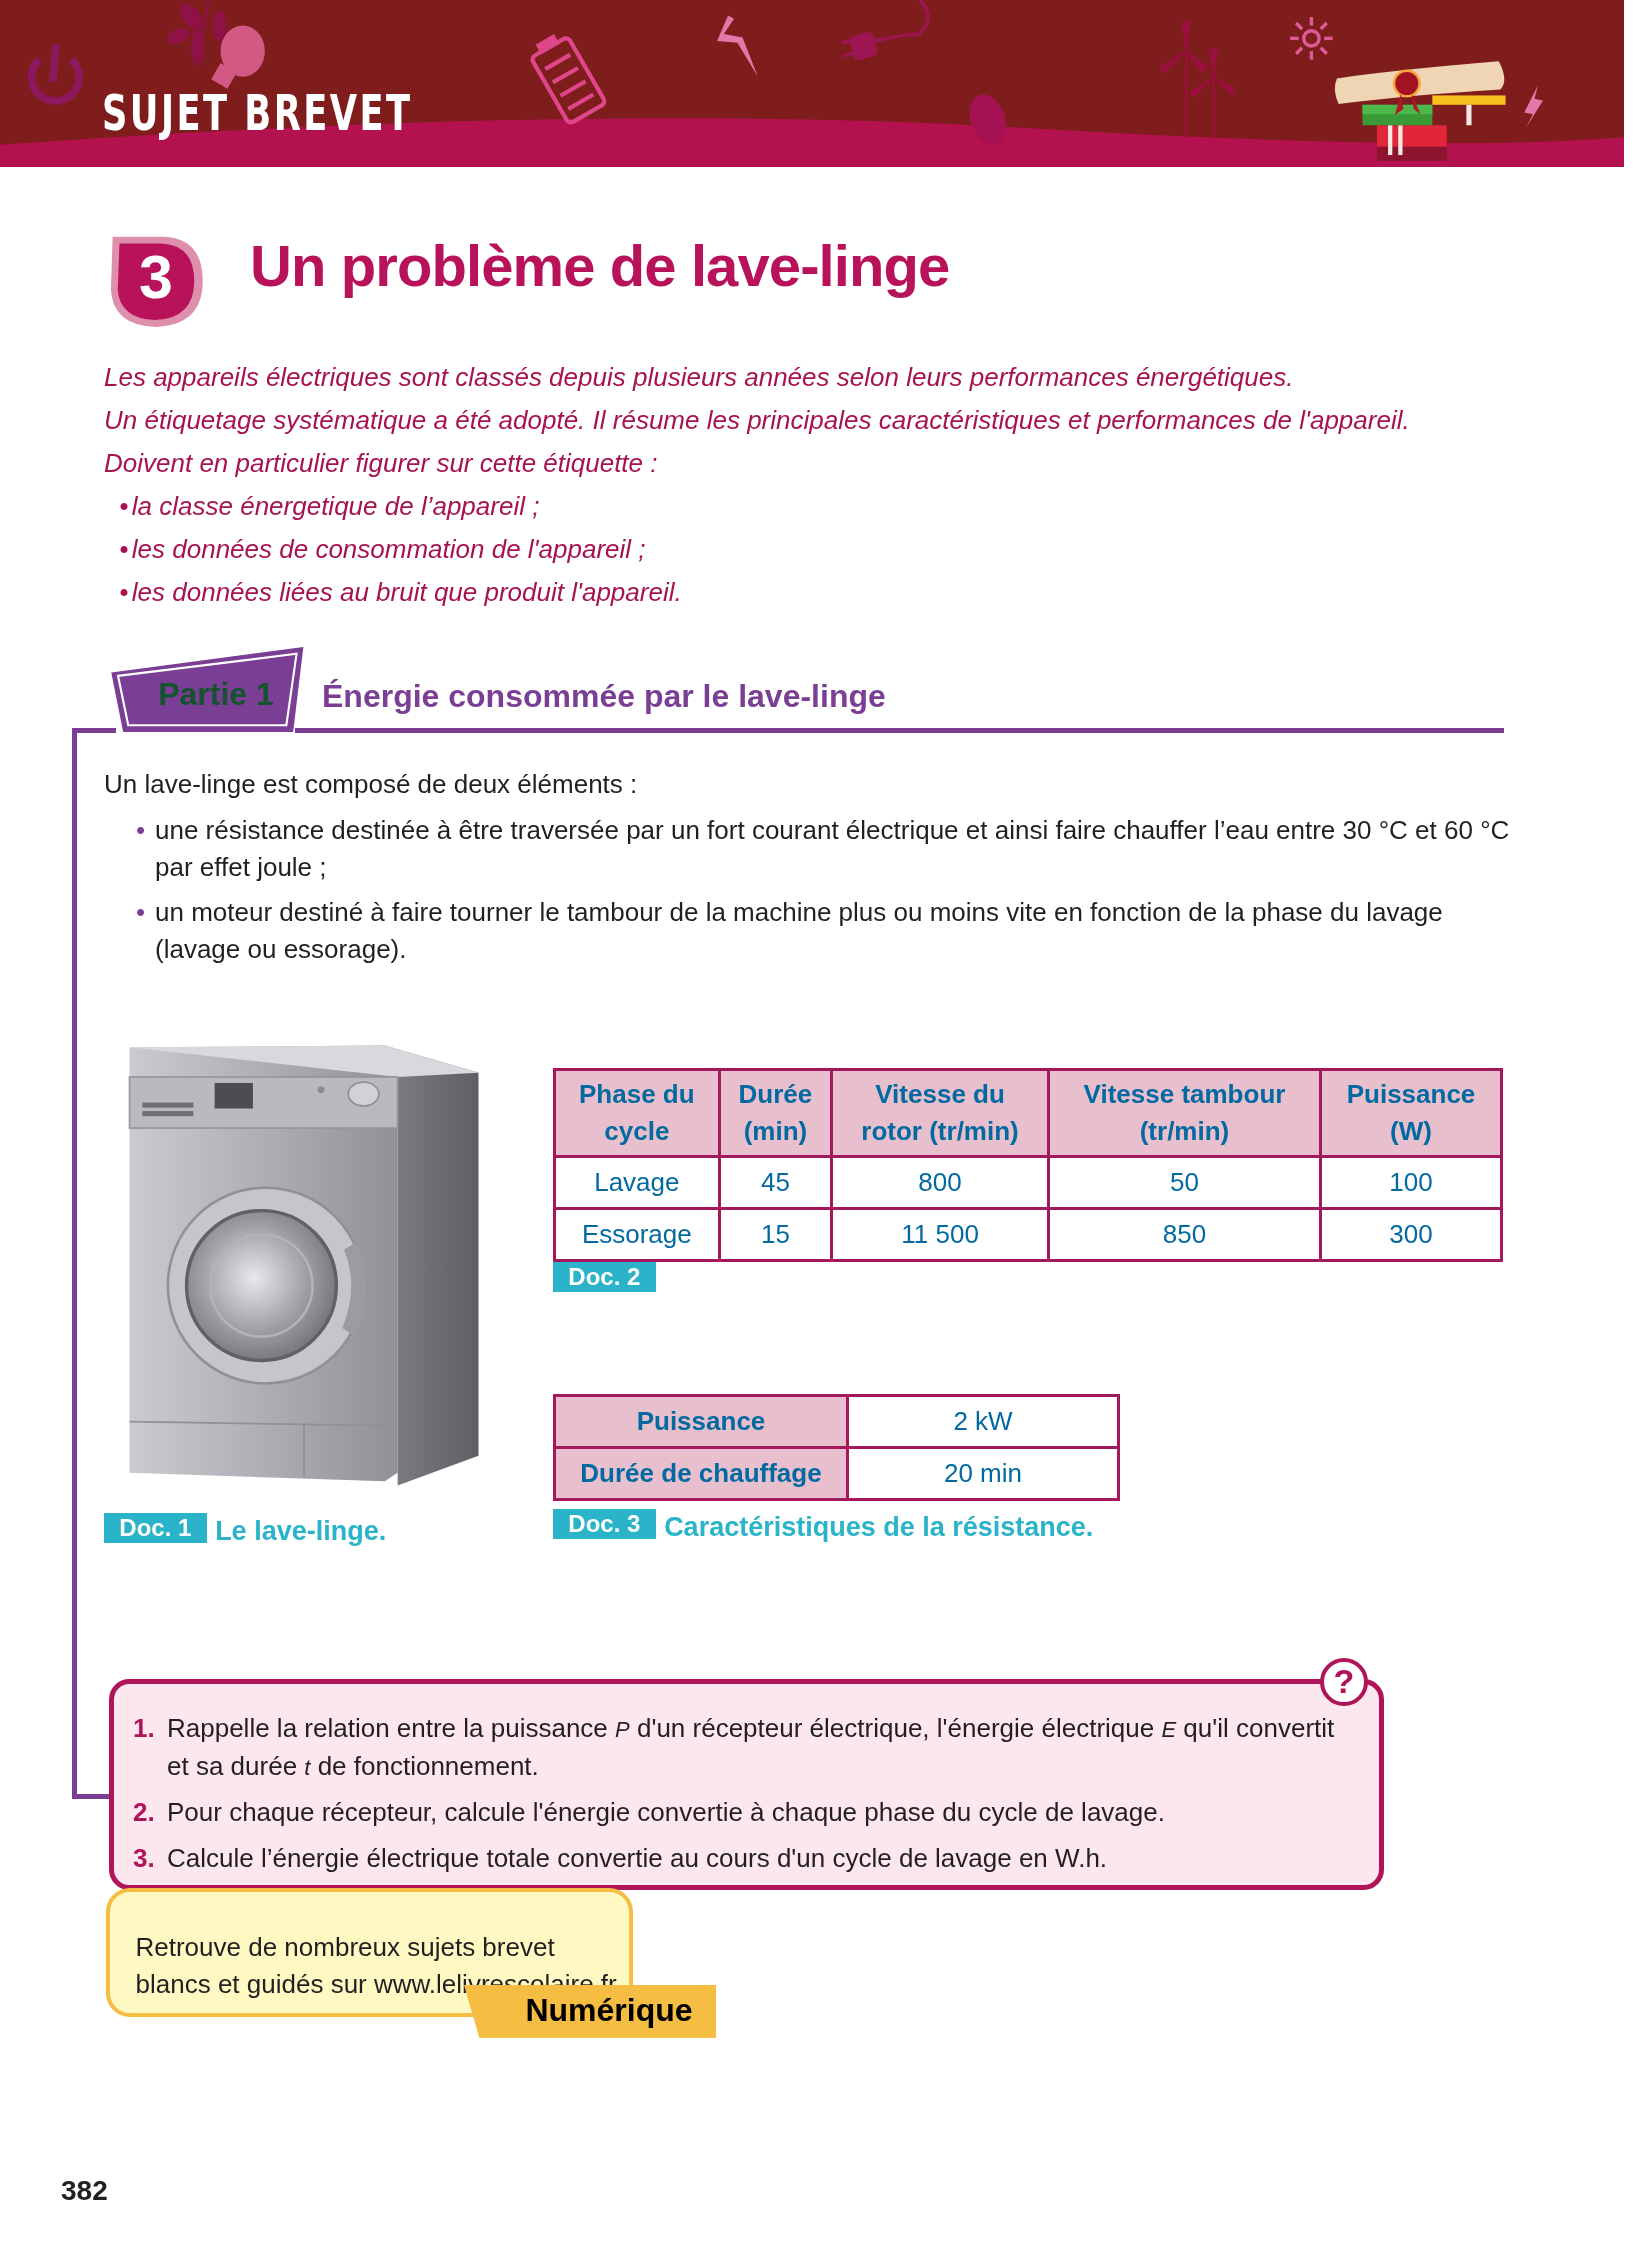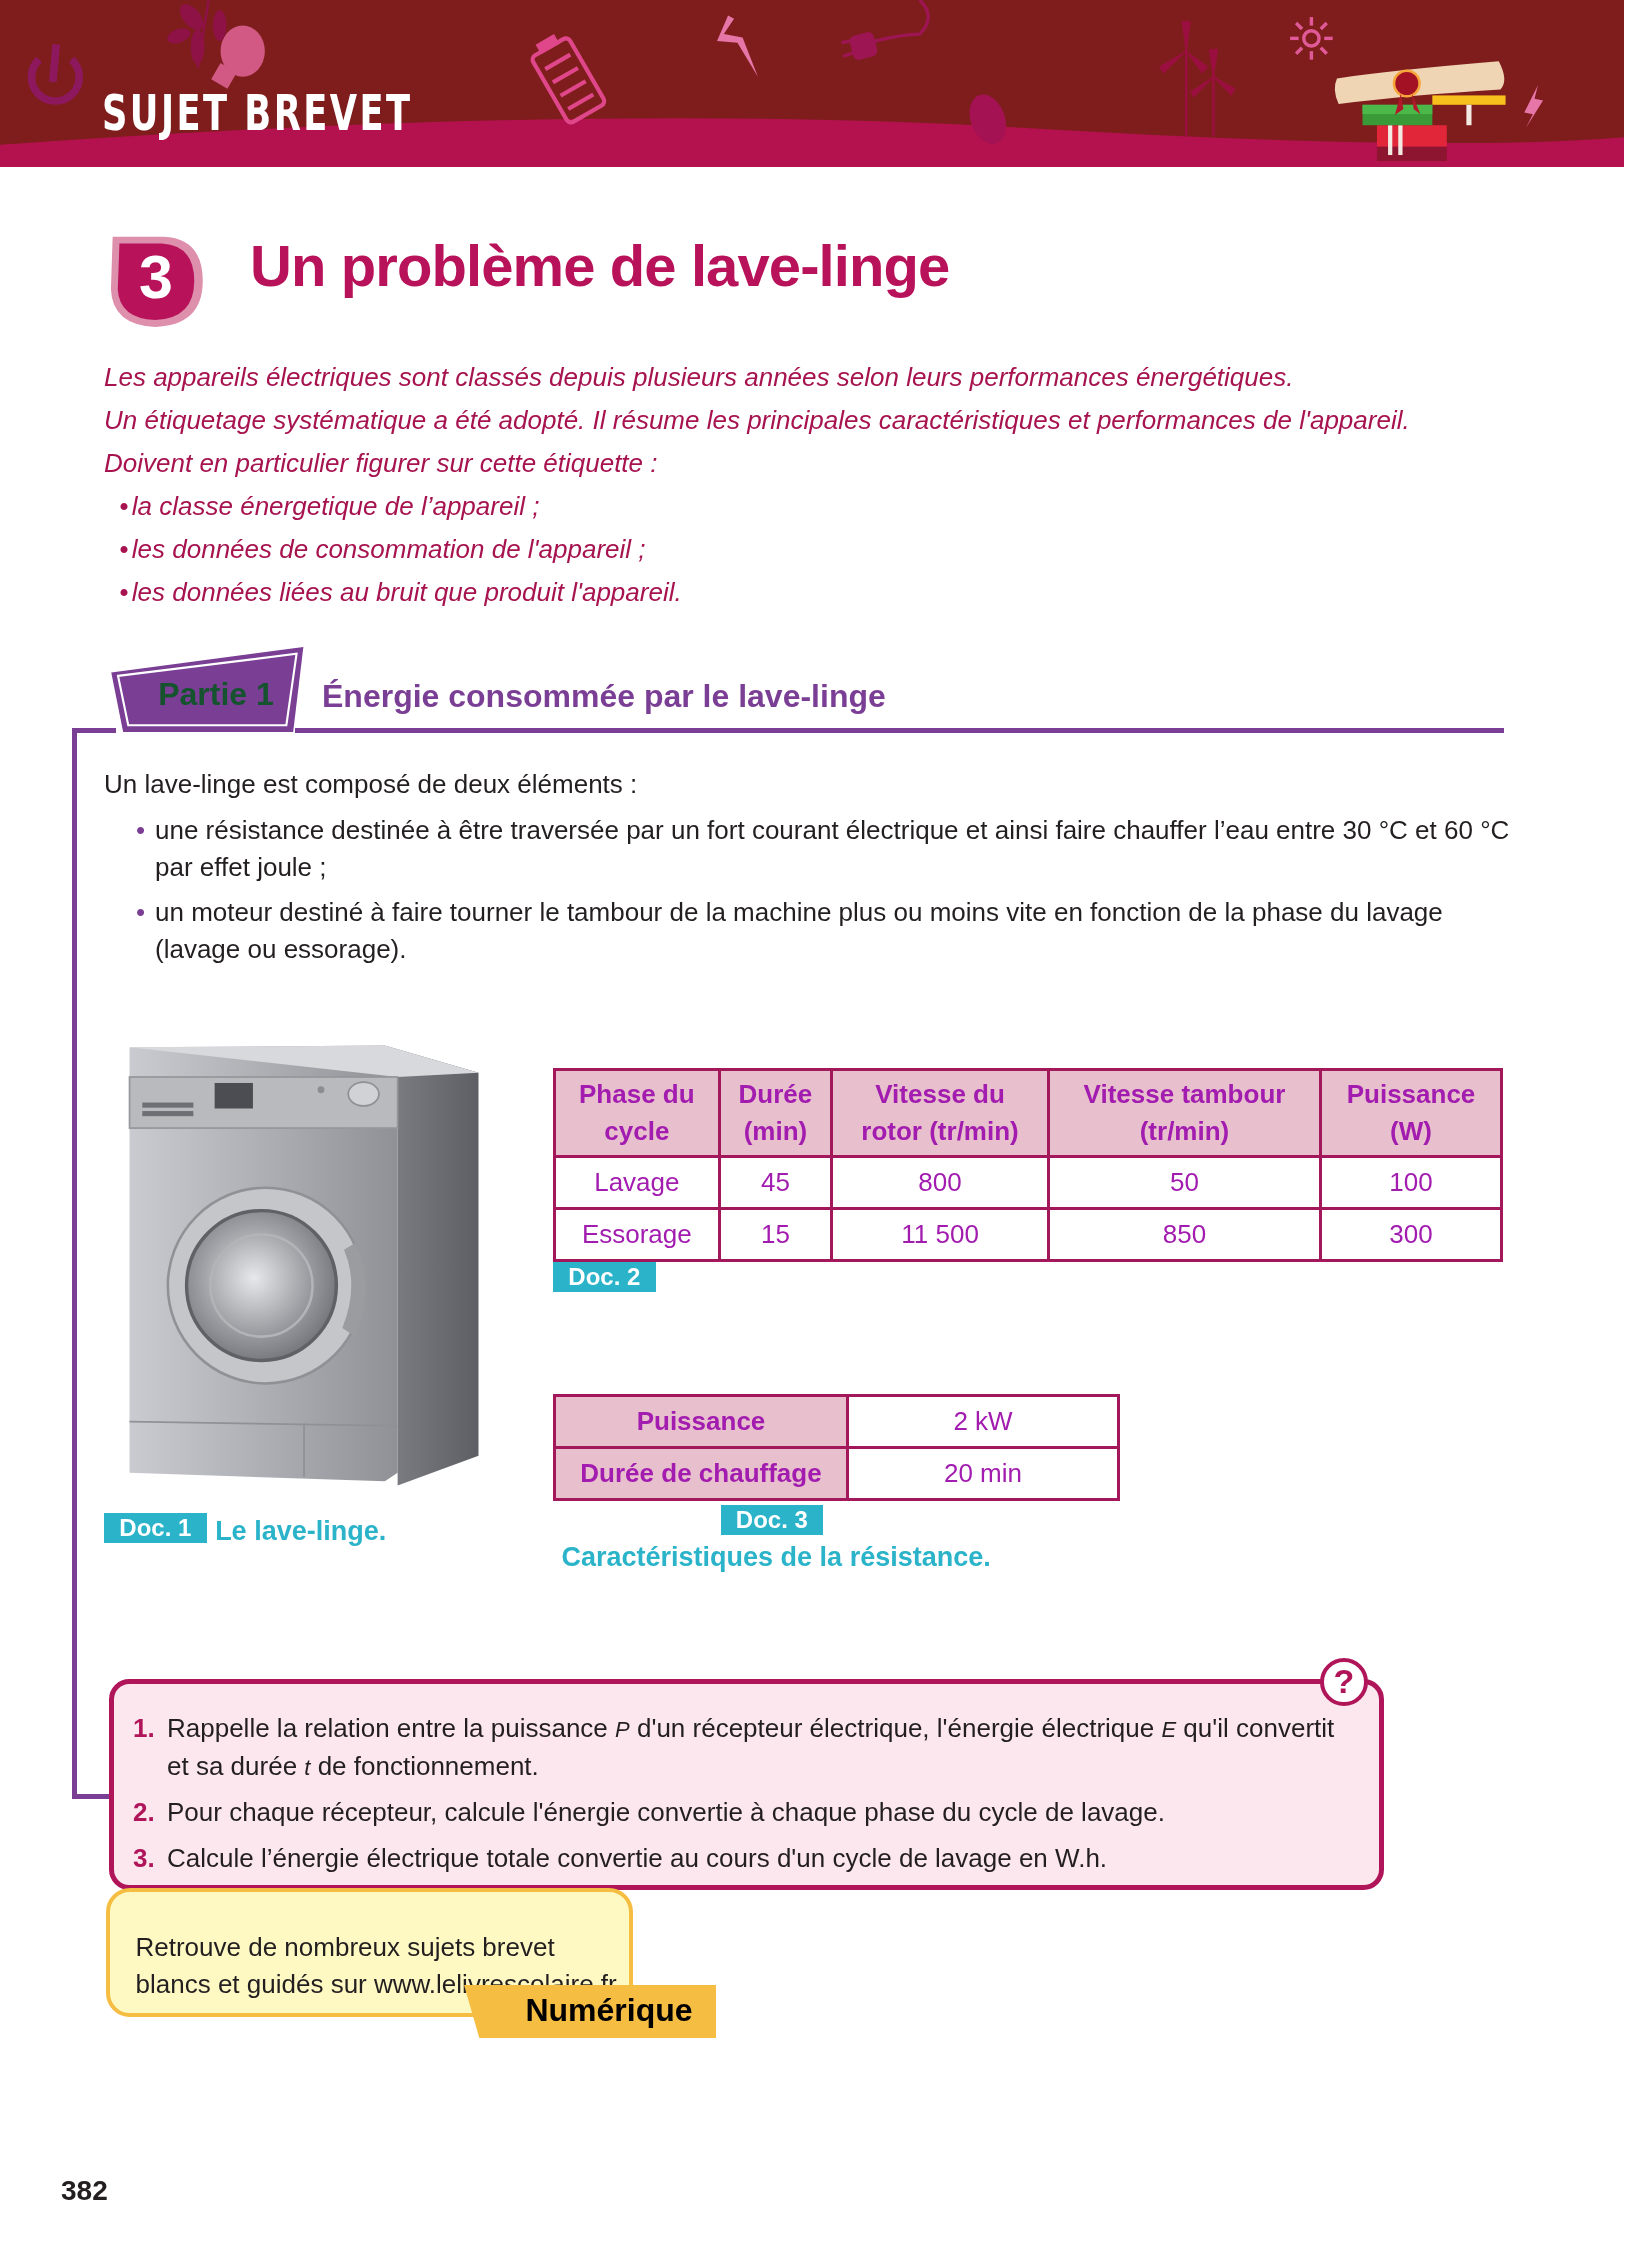--- a/index.html
+++ b/index.html
@@ -66,21 +66,21 @@
 
   
   .doc-label { position: absolute; display: flex; align-items: center; }
   .doc-tag {
     background: #2ab3c9; color: #ffffff; font-weight: bold; font-size: 24px;
     padding: 5.1px 15.3px; height: 30px; display: flex; align-items: center;
   }
   .doc-caption { color: #2ab3c9; font-weight: bold; font-size: 27px; margin-left: 8.5px; padding-top: 6.8px; }
 
   
-  table.doc-table { position: absolute; border-collapse: collapse; font-size: 26px; color: #a21caf; }
+  table.doc-table { position: absolute; border-collapse: collapse; font-size: 26px; color: #0369a1; }
   table.doc-table th, table.doc-table td { border: 3.4px solid #a3185a; text-align: center; }
   table.doc-table th { background: #e8bfcc; font-weight: bold; line-height: 37px; padding: 5.1px 6.8px; }
   table.doc-table td { background: #ffffff; height: 52px; }
   .t2 { left: 553px; top: 1068px; width: 950px; }
   .t3 { left: 553px; top: 1394px; width: 567px; }
   .t3 th { width: 293px; }
 
   
   .qbox {
     position: absolute; left: 109px; top: 1679px; width: 1275px; height: 211px;
@@ -300,21 +300,21 @@
     <tr>
       <th>Puissance</th>
       <td>2 kW</td>
     </tr>
     <tr>
       <th>Durée de chauffage</th>
       <td>20 min</td>
     </tr>
   </tbody>
 </table>
-<div class="doc-label" style="left:553px; top:1505px;flex-direction:column;">
+<div class="doc-label" style="left:553px; top:1505px;">
   <span class="doc-tag">Doc. 3</span>
   <span class="doc-caption">Caractéristiques de la résistance.</span>
 </div>
 
 <div class="qbox">
   <ol>
     <li>
       <span class="num">1.</span>
       <span>Rappelle la relation entre la puissance </span><em>P</em><span> d'un récepteur électrique, l'énergie électrique </span><em>E</em><span> qu'il convertit et sa durée </span><em>t</em><span> de fonctionnement.</span>
     </li>

